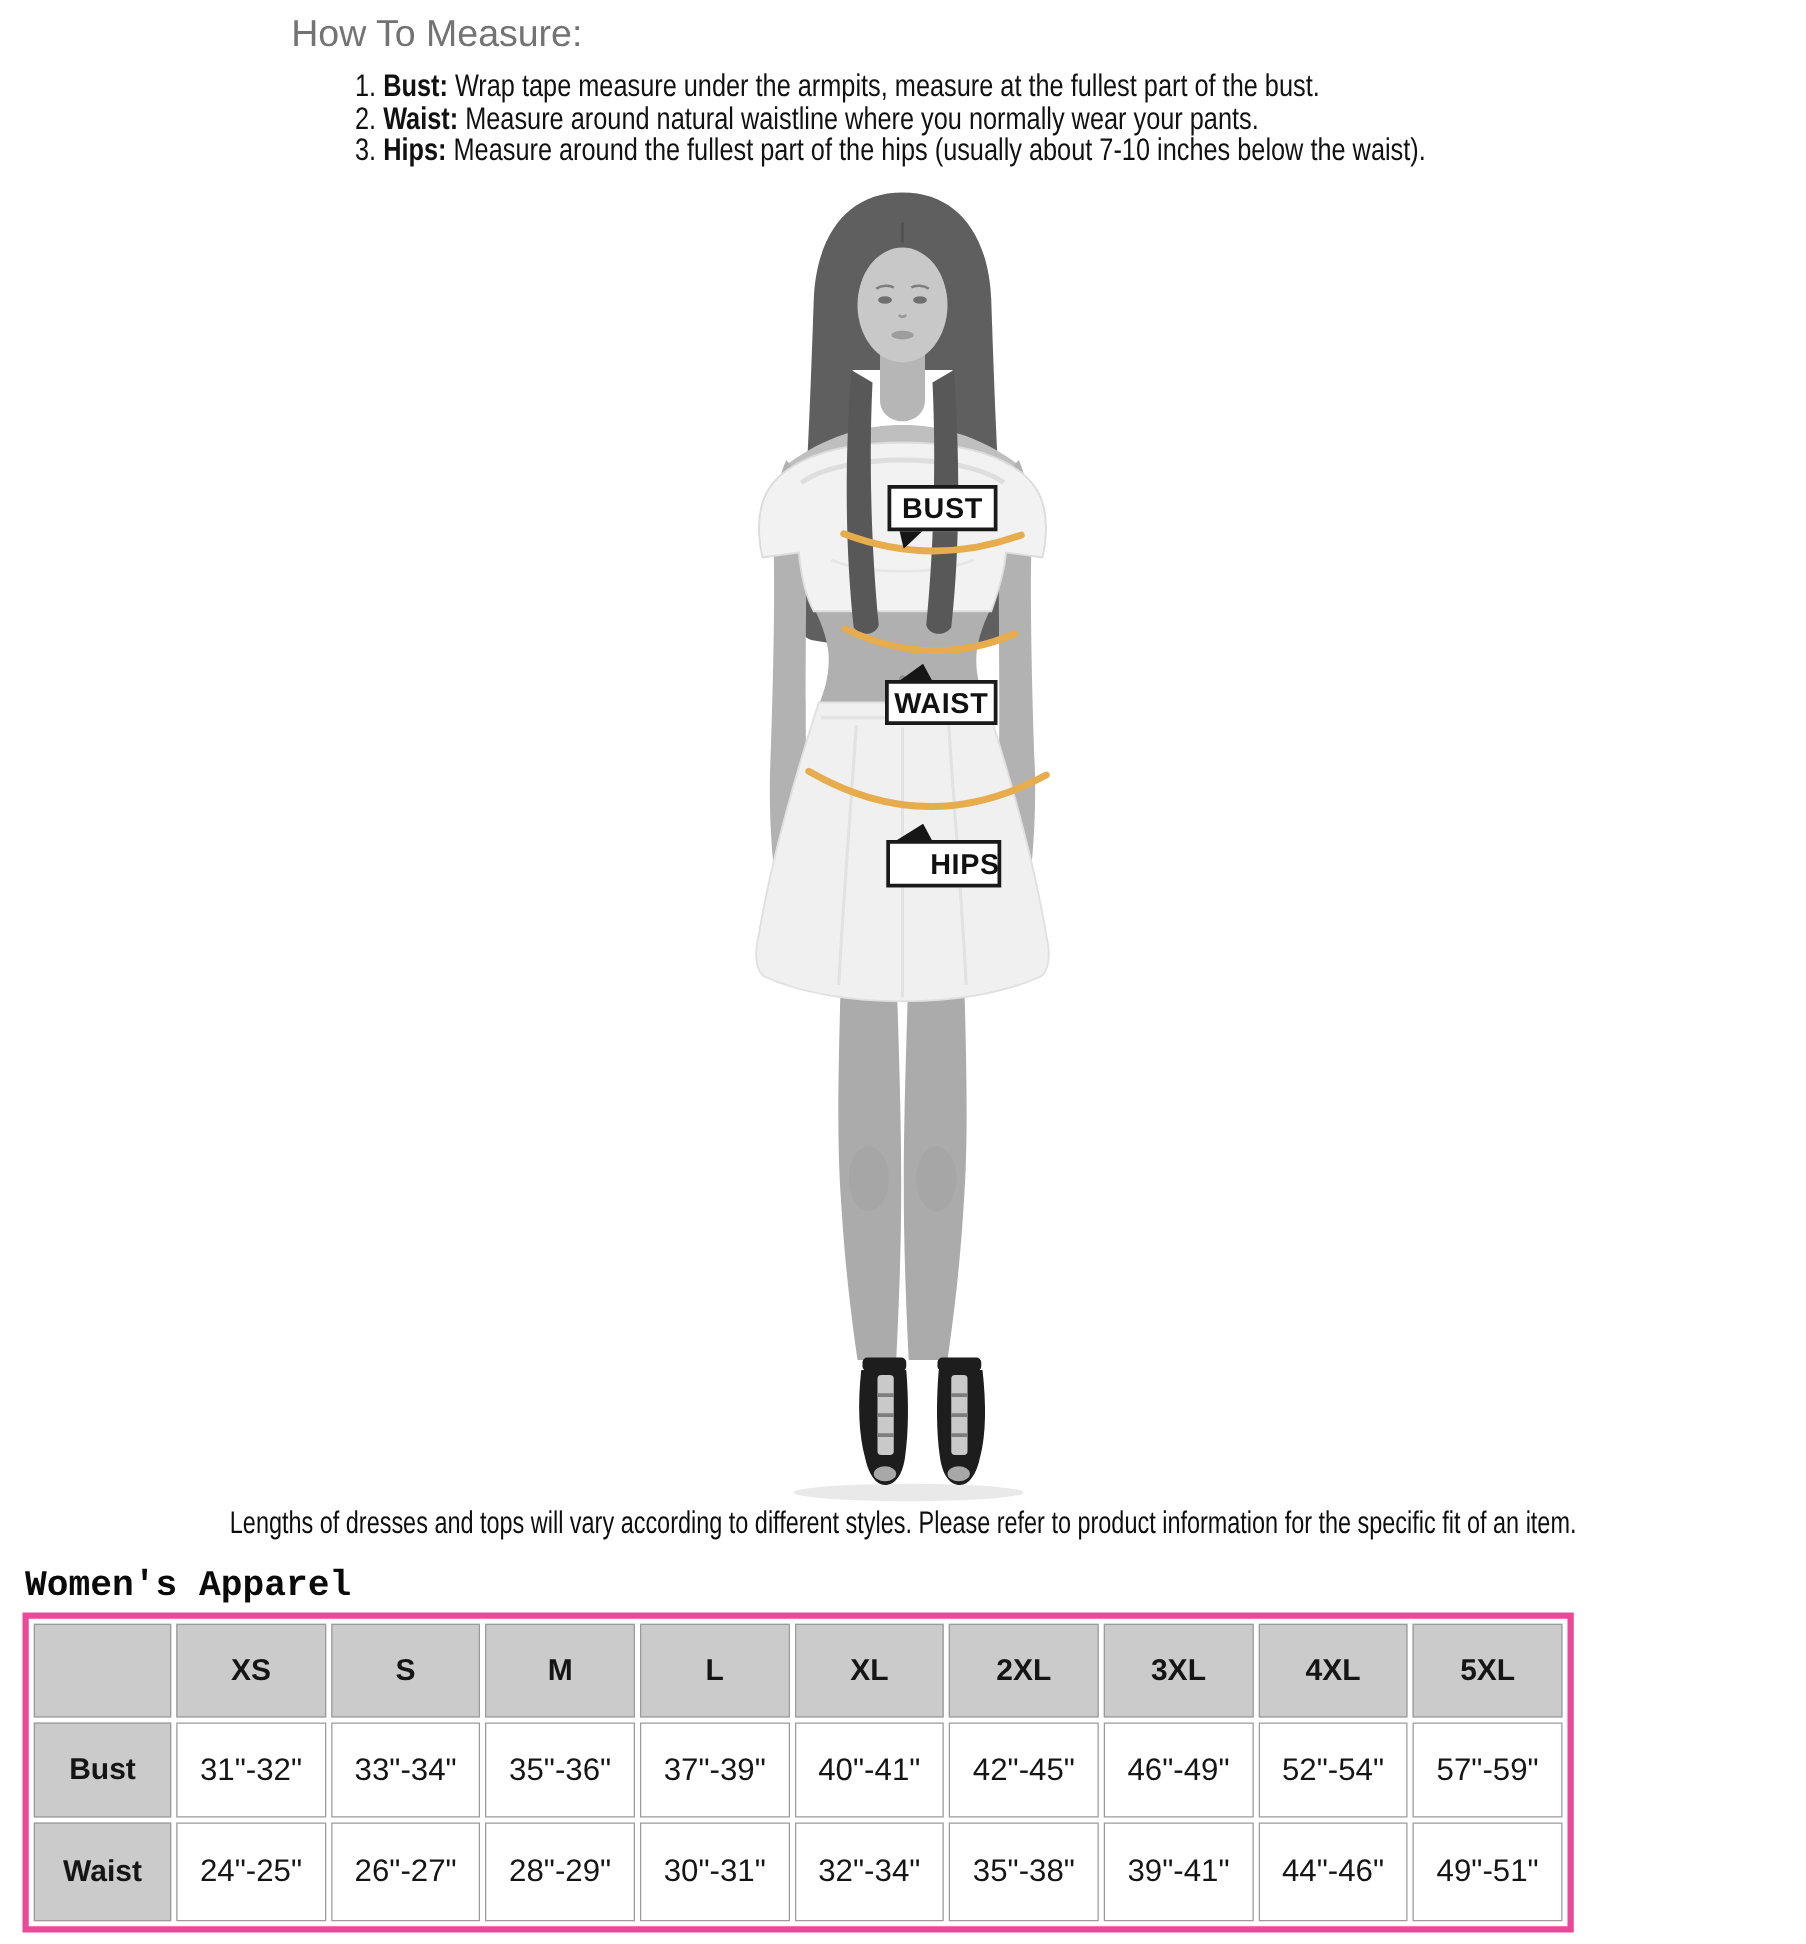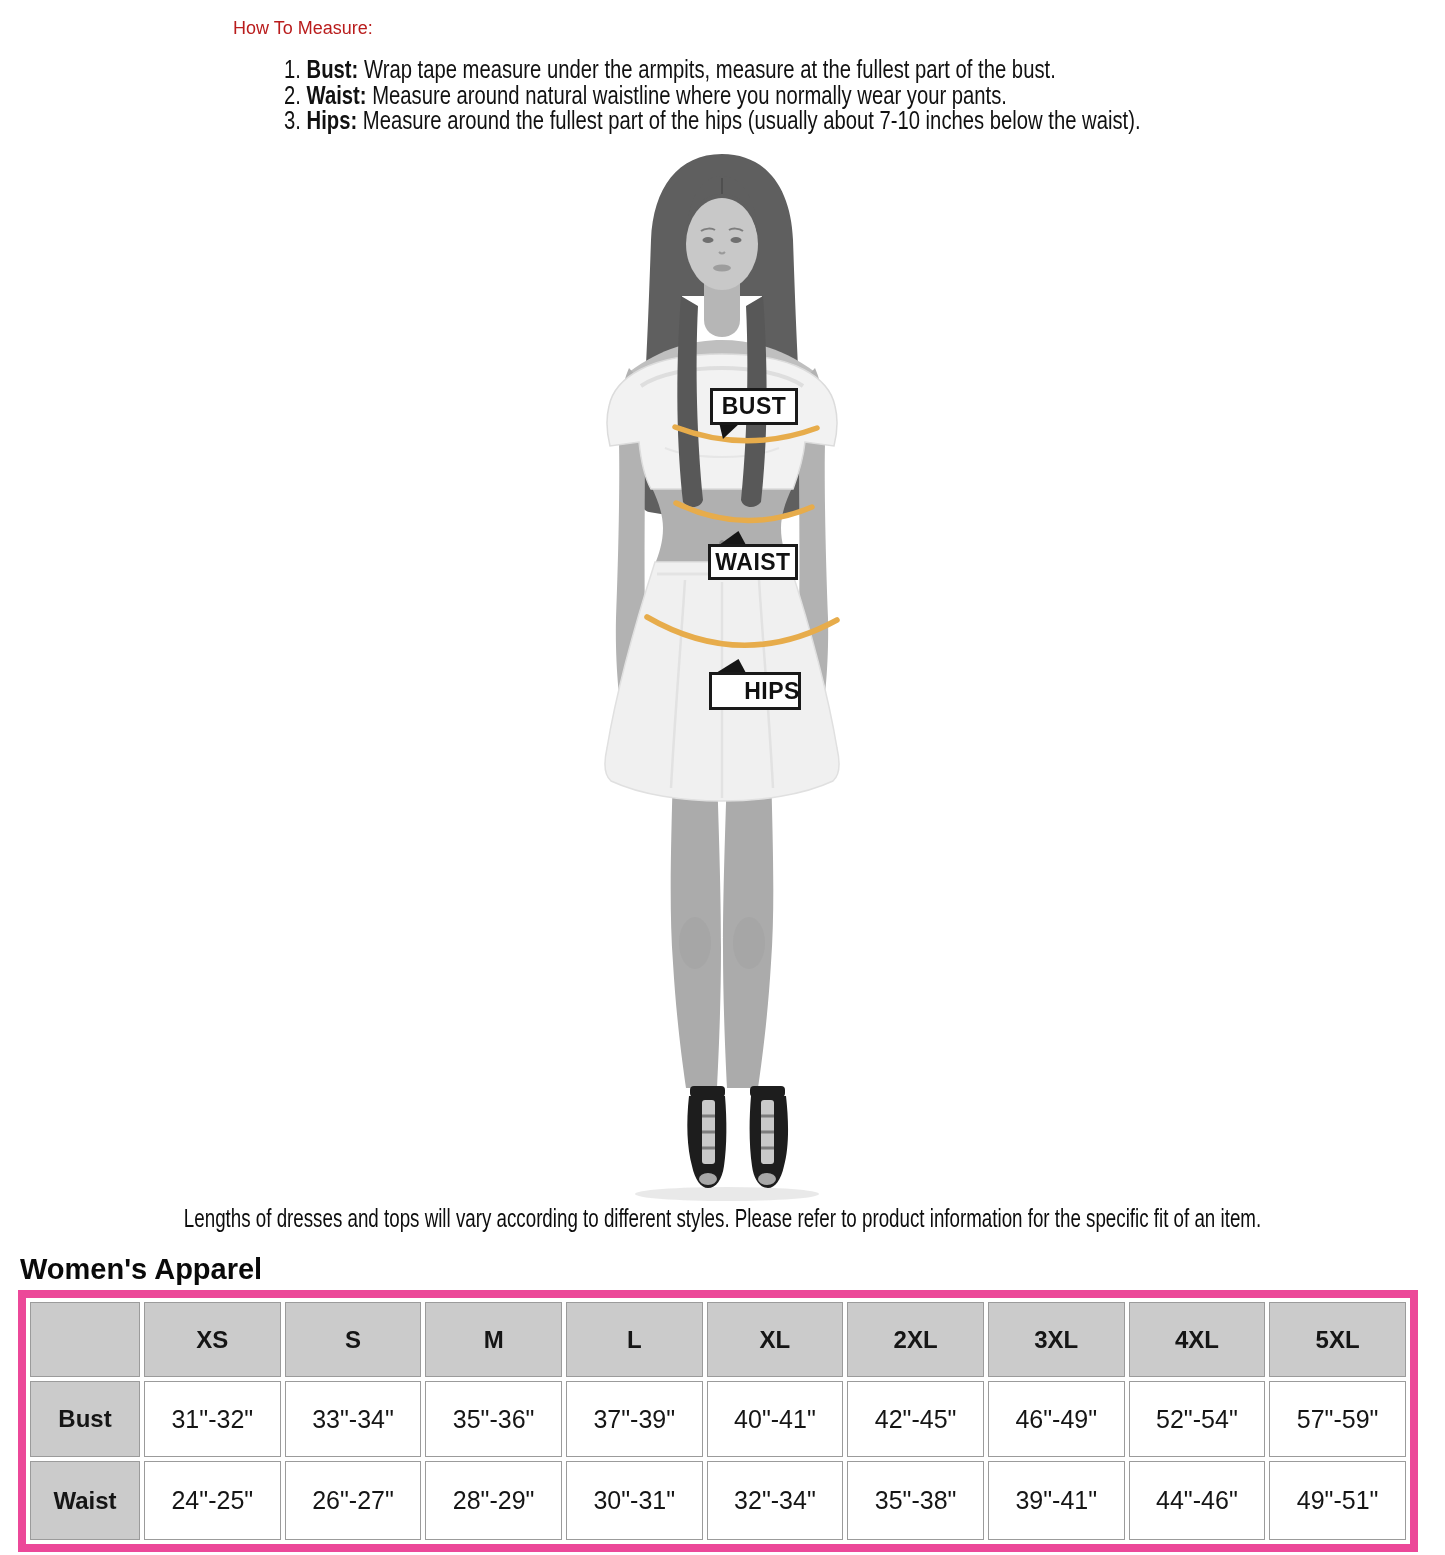--- a/index.html
+++ b/index.html
@@ -7,21 +7,21 @@
     position:relative;
     width:1445px;height:1555px;
     background:#fff;
     font-family:"Liberation Sans","DejaVu Sans",sans-serif;
     color:#111;
     overflow:hidden;
   }
   
   .howto-title{
     position:absolute;left:233px;top:14px;
-    font-size:18px;line-height:28px;color:#b91c1c;
+    font-size:30px;line-height:28px;color:#737373;
   }
   .howto-steps{
     position:absolute;left:284px;top:57px;
     font-size:25px;line-height:25.5px;white-space:nowrap;
     transform:scaleX(0.81);transform-origin:left top;
   }
   .step{display:block;}
   .step b{font-weight:700;}
   
   .figure{
@@ -44,27 +44,27 @@
   .tail-hips{left:171px;top:511px;width:30px;height:14px;clip-path:polygon(0 100%,100% 100%,75% 0);}
   
   .fit-note{
     position:absolute;left:0;top:1204px;width:1445px;
     text-align:center;font-size:25px;line-height:28px;color:#0d0d0d;
     white-space:nowrap;
     transform:scaleX(0.75);transform-origin:center top;
   }
   .section-title{
     position:absolute;left:20px;top:1252px;
-    font-size:29px;font-weight:700;color:#0a0a0a;line-height:34px;
+    font-size:29px;font-weight:700;color:#0a0a0a;line-height:34px;font-family:Liberation Mono, monospace;
   }
   
   .size-table{
-    position:absolute;left:18px;top:1290px;width:1400px;
+    position:absolute;left:18px;top:1290px;width:1241px;
     border-collapse:separate;border-spacing:4px;
-    border:8px solid #ec4899;background:#fff;
+    border:5px solid #ec4899;background:#fff;
     table-layout:fixed;
   }
   .size-table th,.size-table td{
     border:1px solid var(--table-border,#9b9b9b);
     text-align:center;vertical-align:middle;
     font-size:25px;color:#151515;
   }
   .size-table thead th{
     background:var(--table-header-bg,#cbcbcb);
     height:71px;font-weight:700;font-size:24px;

